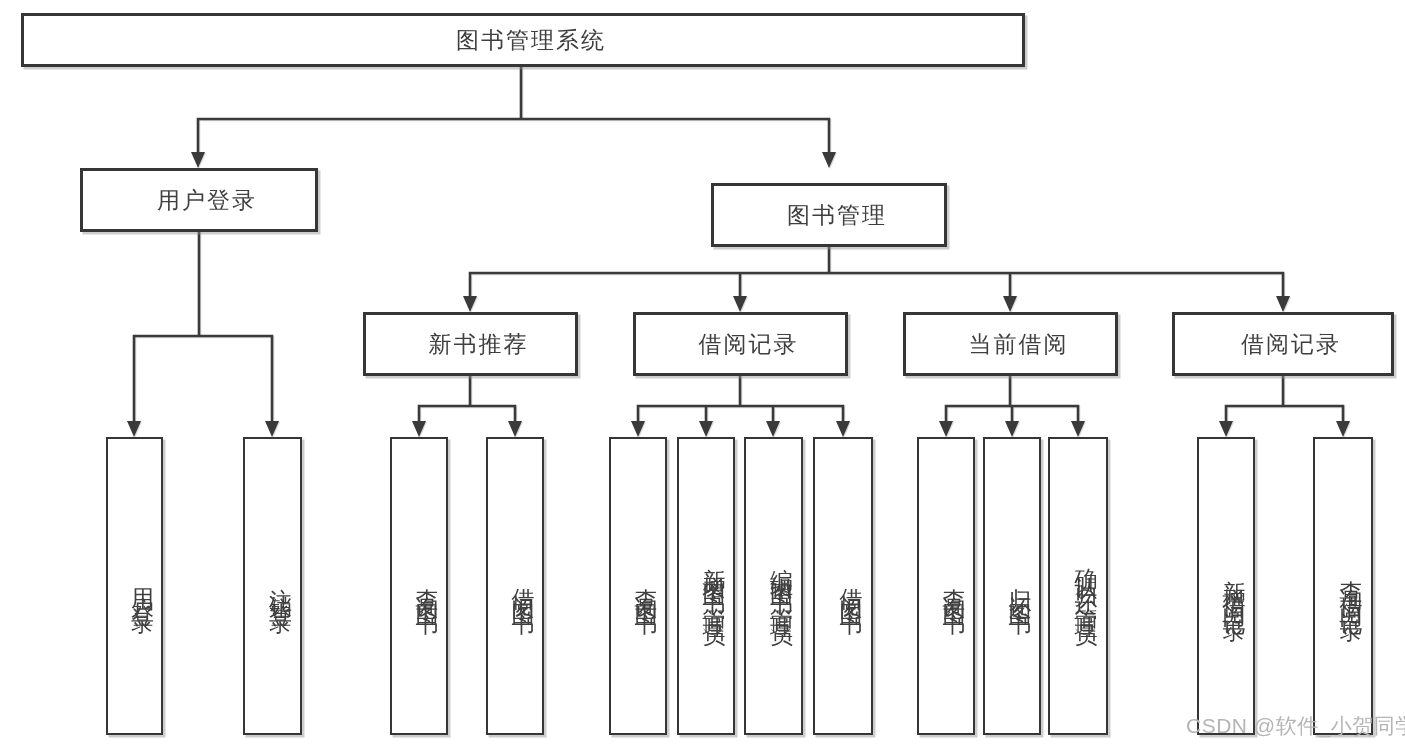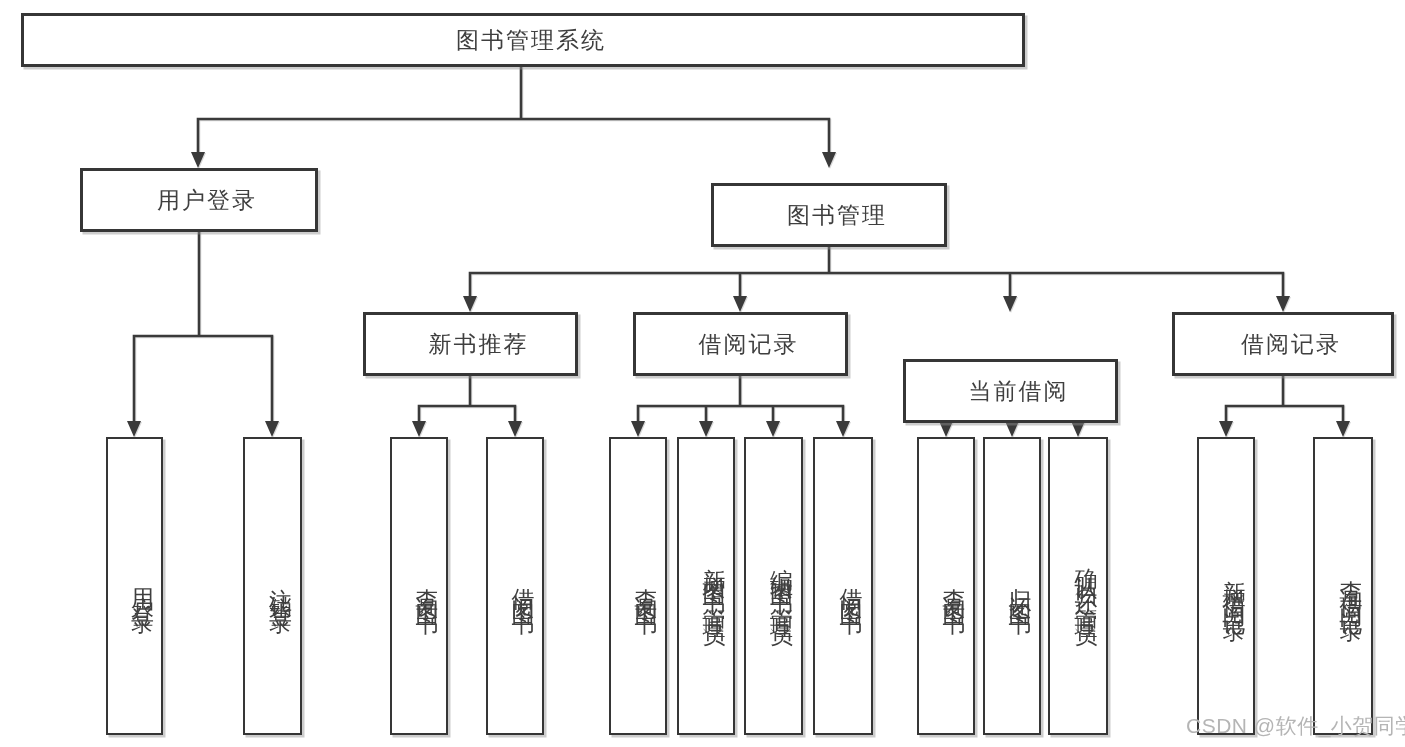--- a/index.html
+++ b/index.html
@@ -125,21 +125,21 @@
   <div class="node" style="left:711px; top:168px; width:236px; height:64px;margin-top:15px;">
     <span>图书管理</span>
   </div>
 
   <div class="node" style="left:363px; top:312px; width:215px; height:64px;">
     <span>新书推荐</span>
   </div>
   <div class="node" style="left:633px; top:312px; width:215px; height:64px;">
     <span>借阅记录</span>
   </div>
-  <div class="node" style="left:903px; top:312px; width:215px; height:64px;margin-top:47px;">
+  <div class="node" style="left:903px; top:312px; width:215px; height:64px;">
     <span>当前借阅</span>
   </div>
   <div class="node" style="left:1172px; top:312px; width:222px; height:64px;">
     <span>借阅记录</span>
   </div>
 
   <div class="node leaf" style="left:106px; top:437px; width:57px; height:298px;">
     <span>用户登录</span>
   </div>
   <div class="node leaf" style="left:243px; top:437px; width:59px; height:298px;">

